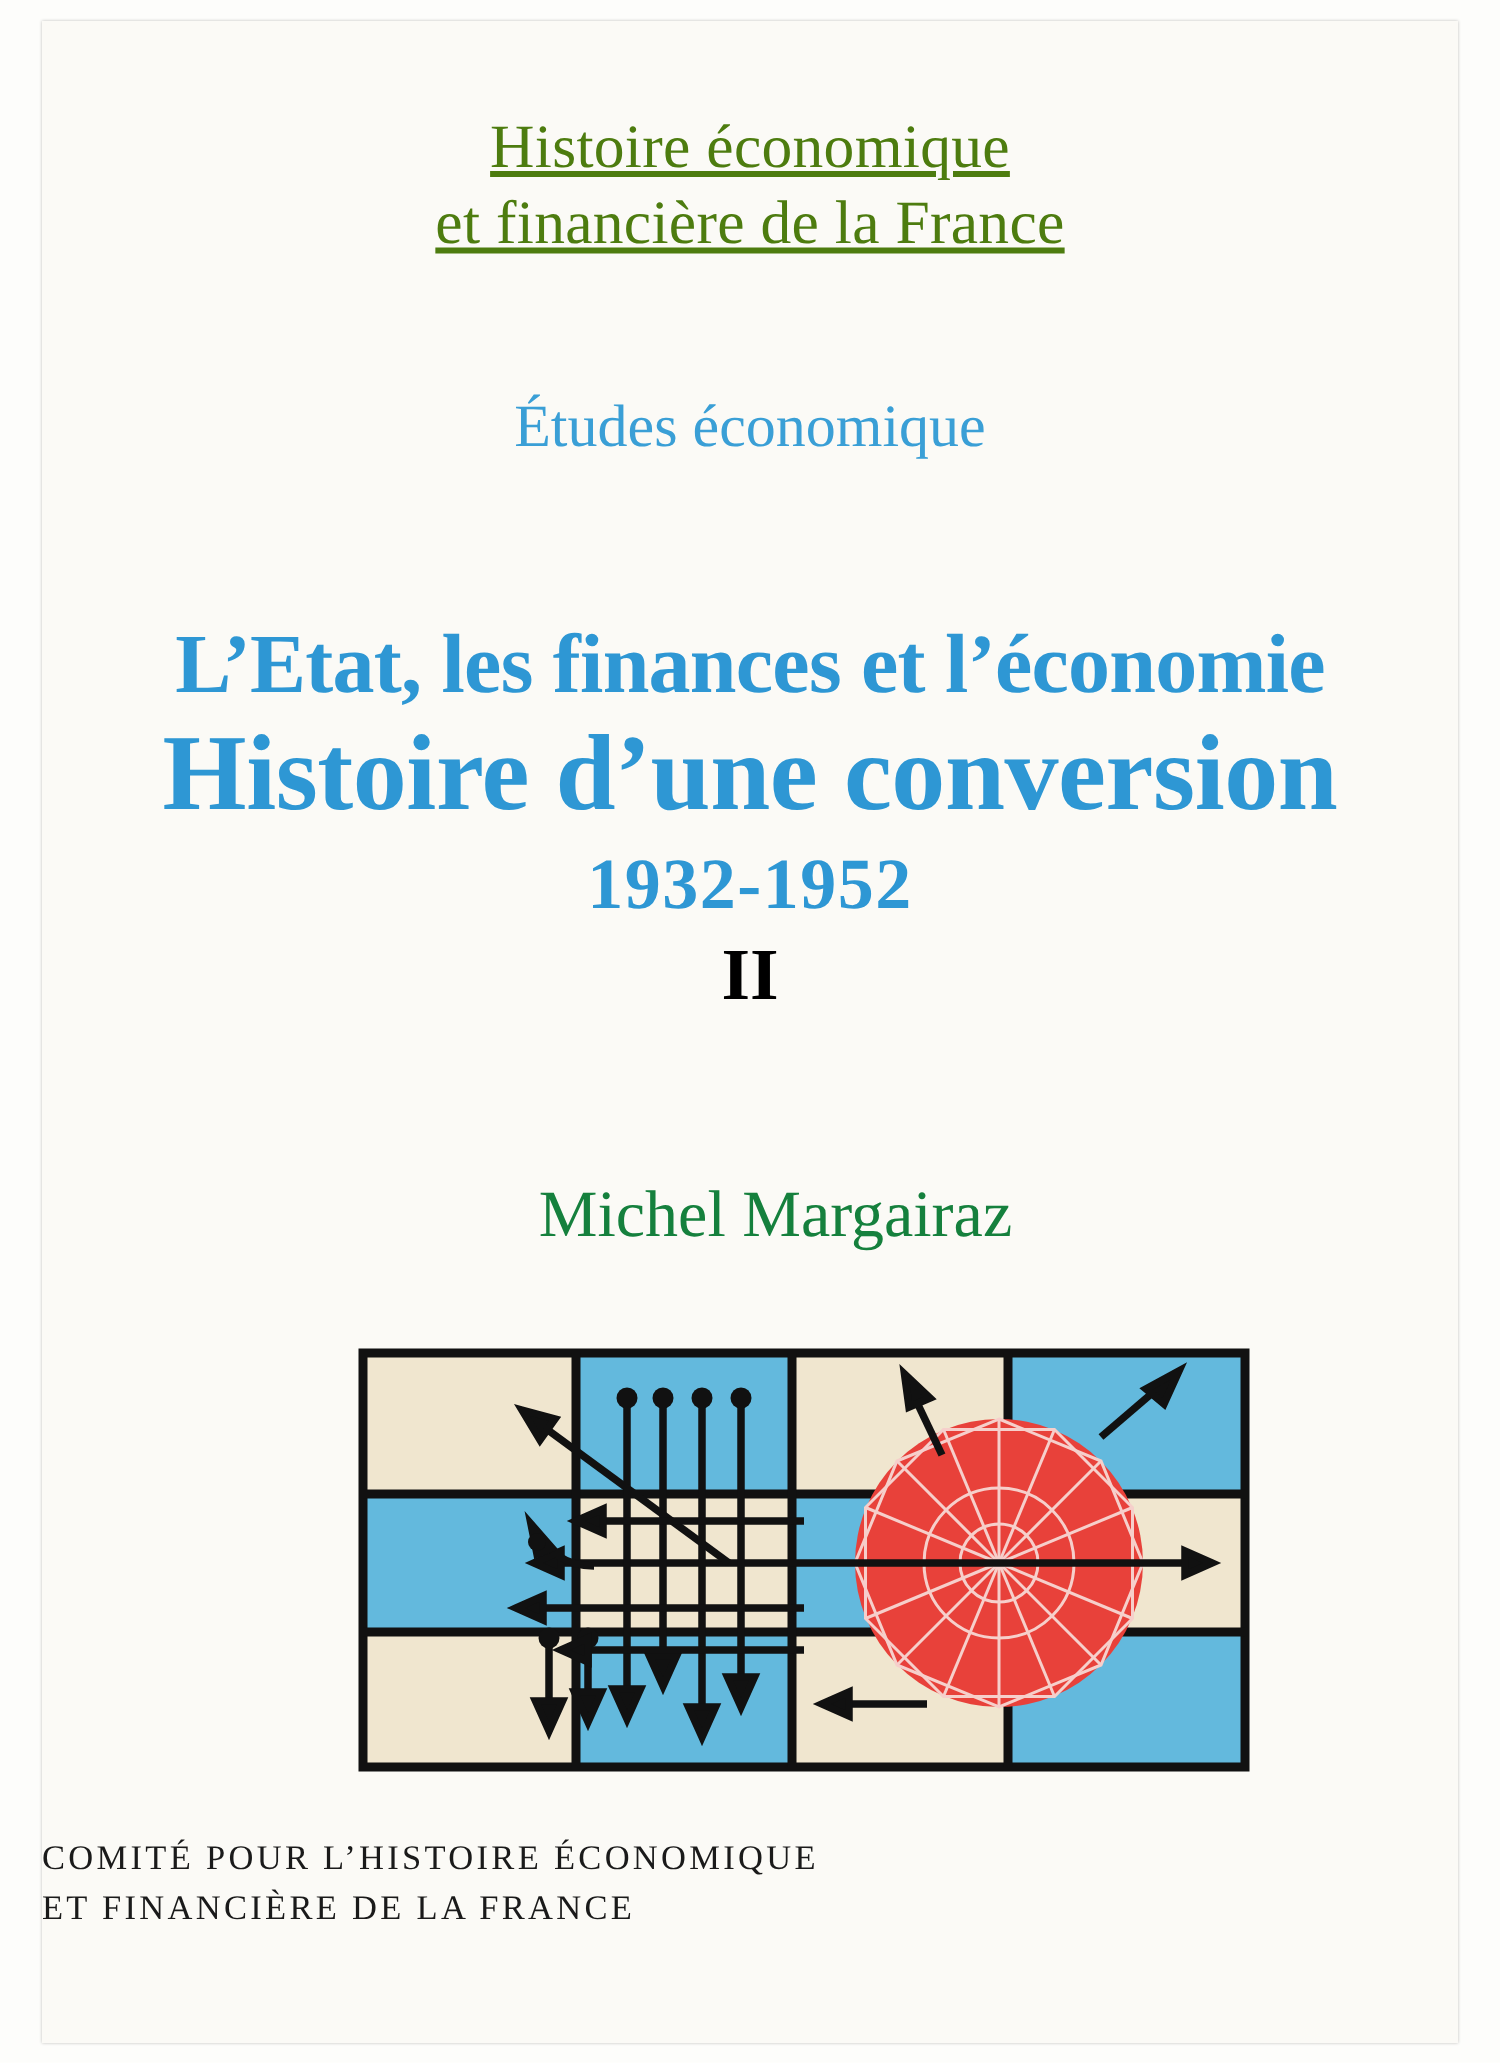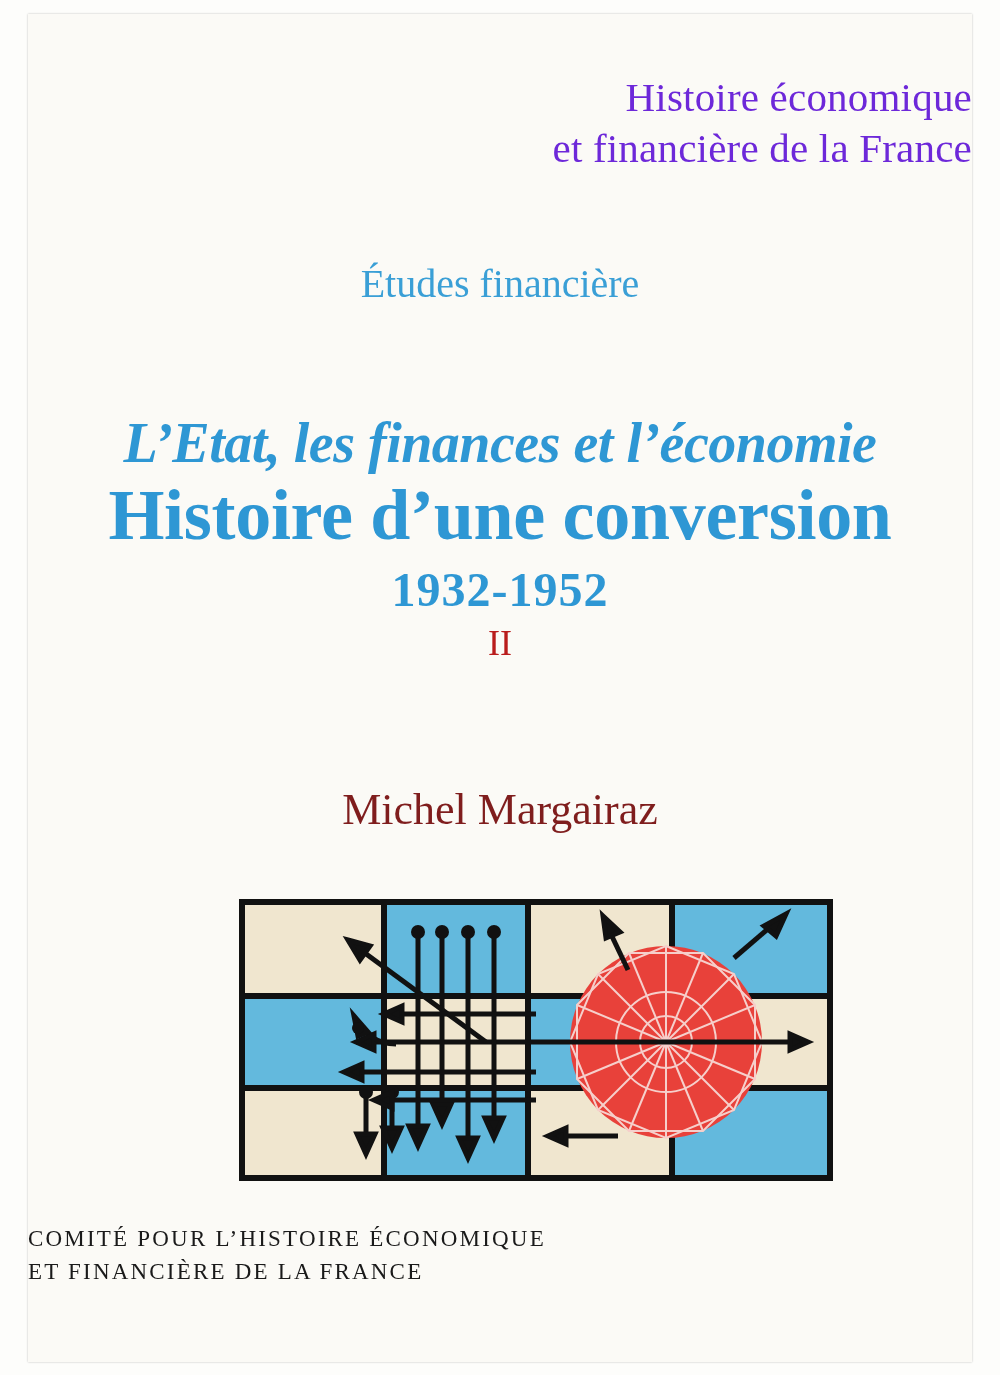--- a/index.html
+++ b/index.html
@@ -28,25 +28,26 @@
     height: 1348px;
     background: #fbfaf6;
     box-shadow: 0 0 2px rgba(0,0,0,0.25);
     box-sizing: border-box;
   }
   .series {
     position: absolute;
     top: 58px;
     left: 0;
     width: 100%;
-    text-align: right;
-    color: #6d28d9;
+    text-align: center;
+    color: #4d7c0f;
     font-size: 41px;
     line-height: 1.25;
     letter-spacing: 0.2px;
+    text-decoration: underline;
   }
   .series div { white-space: nowrap; }
 
   .subseries {
     position: absolute;
     top: 246px;
     left: 0;
     width: 100%;
     text-align: center;
     color: #3a9fd6;
@@ -56,38 +57,38 @@
   .maintitle {
     position: absolute;
     top: 398px;
     left: 0;
     width: 100%;
     text-align: center;
     color: #2e97d4;
     font-weight: bold;
     line-height: 1.12;
   }
-  .maintitle .l1 { font-size: 56px; letter-spacing: -0.5px; font-style: italic; }
+  .maintitle .l1 { font-size: 56px; letter-spacing: -0.5px; }
   .maintitle .l2 { font-size: 72px; letter-spacing: -0.3px; }
   .maintitle .l3 { font-size: 48px; margin-top: 8px; letter-spacing: 1px; }
   .maintitle .vol {
-    font-size: 36px;
+    font-size: 49px;
     margin-top: 6px;
-    color: #b91c1c;
-    font-weight: normal;
+    color: #000000;
+    font-weight: bold;
   }
 
   .author {
     position: absolute;
     top: 770px;
-    left: 0;
+    left: 17px;
     width: 100%;
     text-align: center;
     font-size: 44px;
-    color: #7f1d1d;
+    color: #15803d;
   }
 
   .emblem {
     position: absolute;
     left: 208px;
     top: 882px;
     width: 600px;
     height: 288px;
   }
 
@@ -107,21 +108,21 @@
 <body>
 
 <div class="page">
   <div class="cover">
 
     <div class="series">
       <div>Histoire économique</div>
       <div>et financière de la France</div>
     </div>
 
-    <div class="subseries">Études financière</div>
+    <div class="subseries">Études économique</div>
 
     <div class="maintitle">
       <div class="l1">L’Etat, les finances et l’économie</div>
       <div class="l2">Histoire d’une conversion</div>
       <div class="l3">1932-1952</div>
       <div class="vol">II</div>
     </div>
 
     <div class="author">Michel Margairaz</div>
 

